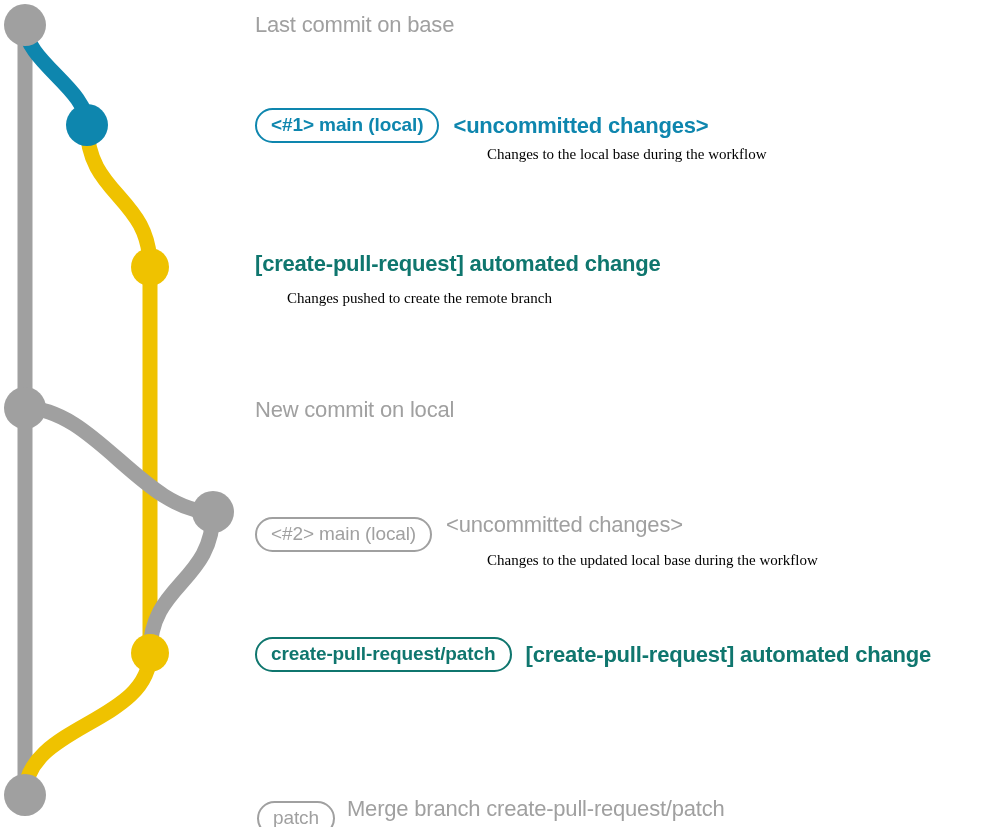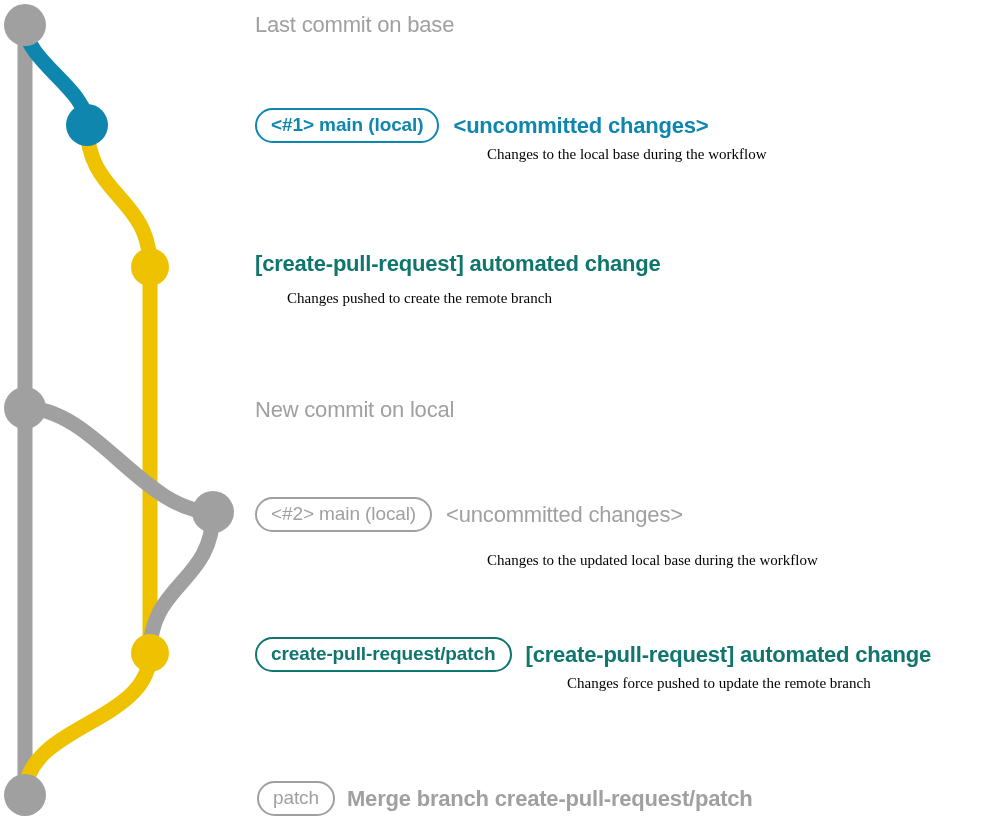--- a/index.html
+++ b/index.html
@@ -48,20 +48,21 @@
     padding: 5px 14px 7px 14px;
     font-size: 19px;
     font-weight: 700;
     line-height: 1;
     letter-spacing: -0.1px;
   }
 
   .badge-soft {
     border-width: 2px;
     font-weight: 400;
+    margin-top: 20px;
   }
 
   .title {
     font-size: 22px;
     font-weight: 700;
     line-height: 1;
     letter-spacing: -0.2px;
   }
 
   .title-plain {
@@ -73,21 +74,21 @@
 
   .subtitle {
     font-family: "Liberation Serif", serif;
     font-size: 15px;
     font-weight: 400;
     color: #000000;
     line-height: 1;
     white-space: nowrap;
   }
 
-  .gap-12 { margin-left: 12px; font-weight: bold; }
+  .gap-12 { margin-left: 12px; }
   .gap-14 { margin-left: 14px; }
 
   
   .c-teal   { color: #0E86AE; }
   .c-yellow { color: #0f766e; }
   .c-grey   { color: #A0A0A0; }
 </style>
 </head>
 <body>
 
@@ -142,20 +143,19 @@
   <div class="row headline" style="left:255px; top:497px;">
     <span class="badge badge-soft c-grey">&lt;#2&gt; main (local)</span>
     <span class="title-plain c-grey gap-14">&lt;uncommitted changes&gt;</span>
   </div>
   <div class="row subtitle" style="left:487px; top:553px;">Changes to the updated local base during the workflow</div>
 
   <div class="row headline" style="left:255px; top:637px;text-align:right;">
     <span class="badge c-yellow">create-pull-request/patch</span>
     <span class="title c-yellow gap-14">[create-pull-request] automated change</span>
   </div>
-  <div class="row subtitle" style="left:567px; top:676px;">Changes force pushed to update the remote branch</div>
 
   <div class="row headline" style="left:257px; top:781px;">
     <span class="badge badge-soft c-grey">patch</span>
     <span class="title-plain c-grey gap-12">Merge branch create-pull-request/patch</span>
   </div>
 
 </div>
 
 </body></html>

